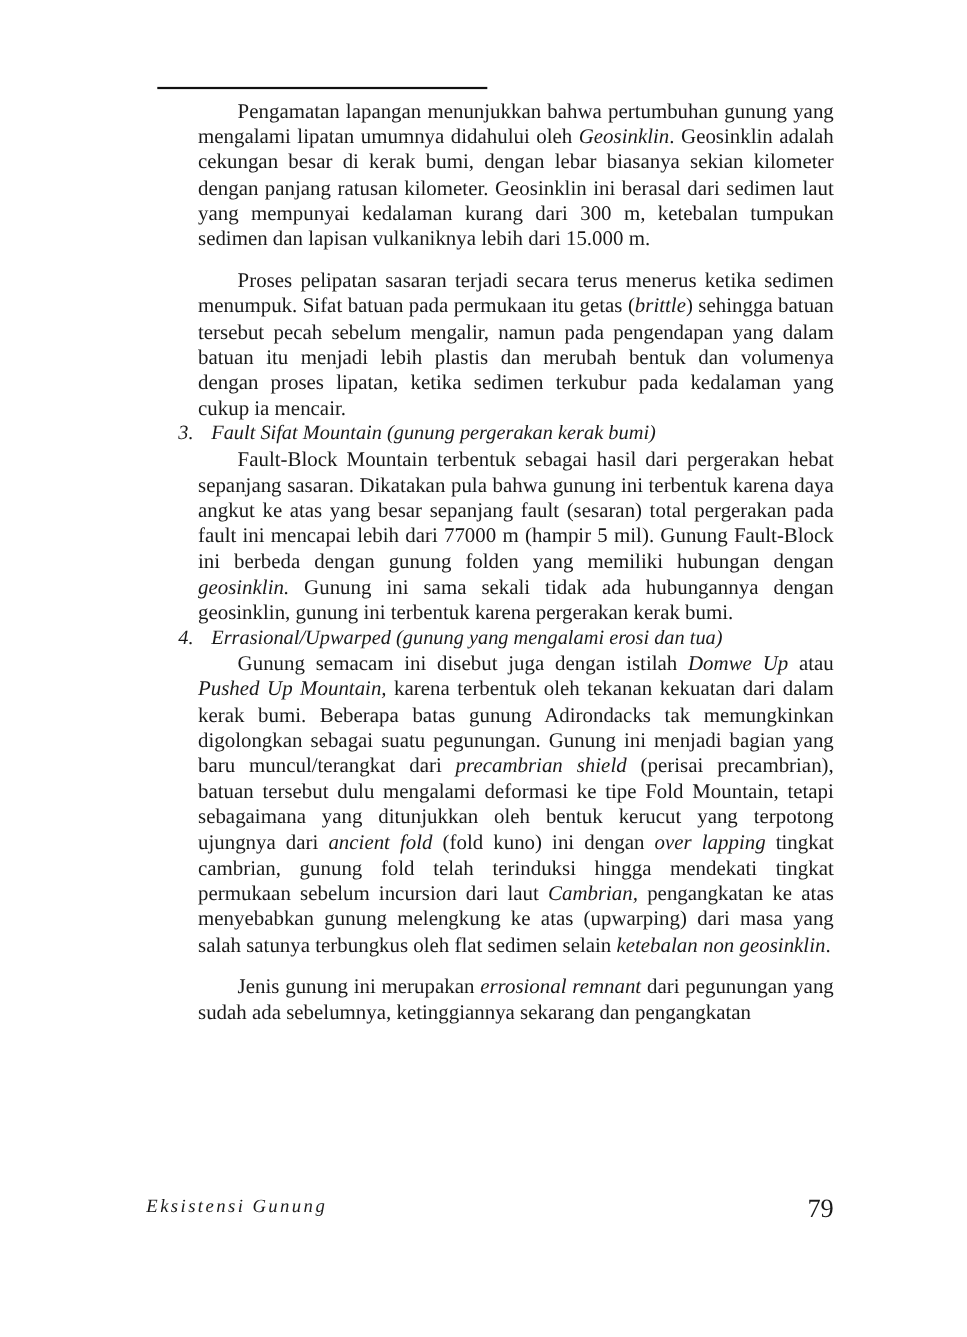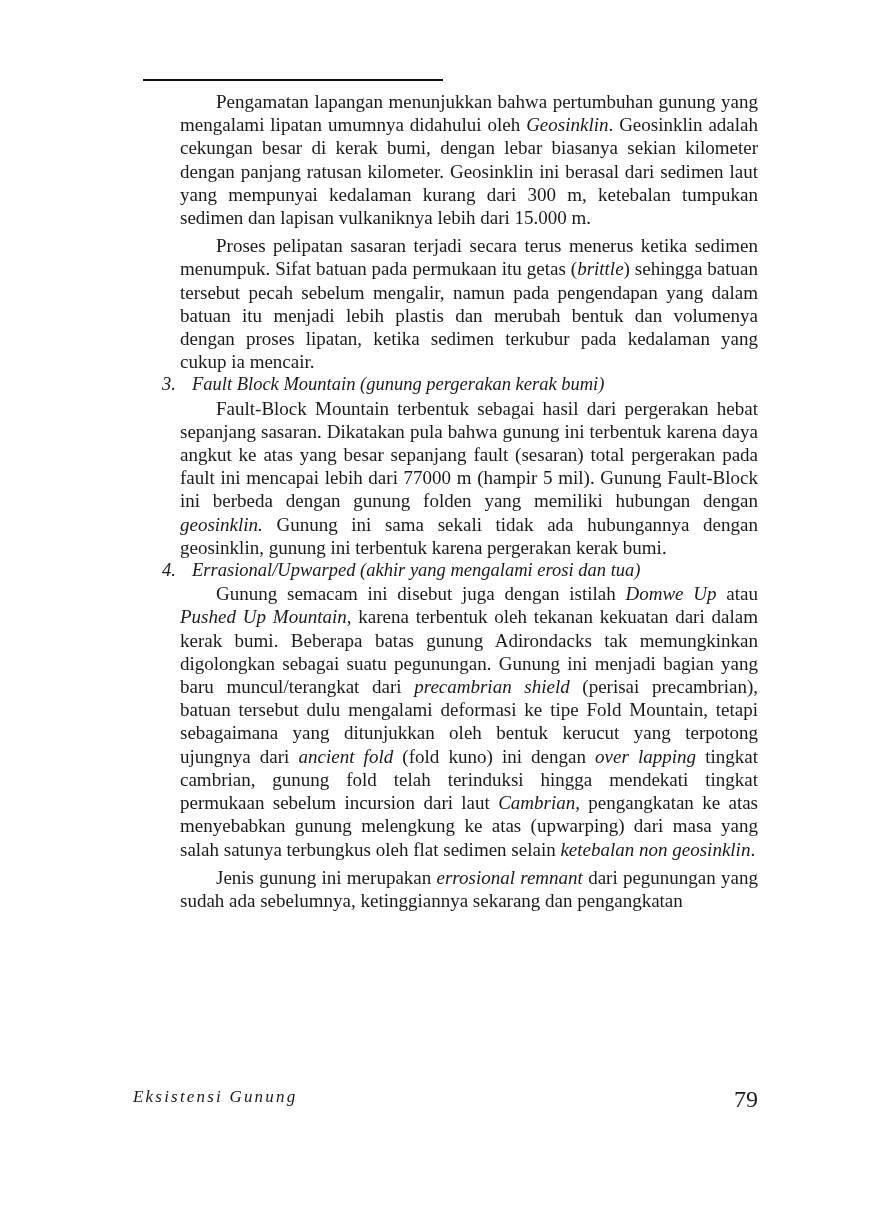--- a/index.html
+++ b/index.html
@@ -2,43 +2,43 @@
 <html><head>
 <meta charset="utf-8">
 <style>
   html, body { margin: 0; padding: 0; background: #ffffff; }
   body { width: 879px; height: 1215px; position: relative; overflow: hidden;
          font-family: "Liberation Serif", "DejaVu Serif", serif; color: #1a1a1a; }
   .rule { position: absolute; left: 143px; top: 79px; width: 300px; height: 2px; background: #111; }
   .content { position: absolute; left: 180px; top: 90px; width: 578px;
              font-size: 19px; line-height: 23.2px; }
   .para { margin: 0; text-align: justify; text-indent: 36px; }
-  .para.gap { margin-top: 5px; }
+  .para.gap { margin-top: 15px; }
   .heading { margin: 0; margin-left: -18px; font-style: italic; font-size: 18.5px; }
   .heading .num { display: inline-block; width: 30px; }
   i { }
   .footer-left { position: absolute; left: 133px; top: 1087px; font-style: italic;
                  font-size: 17px; letter-spacing: 2.2px; text-align: center; }
   .footer-right { position: absolute; right: 121px; top: 1086px; font-size: 24px; }
 </style>
 </head>
 <body>
 
 <div class="rule"></div>
 
 <div class="content">
   <p class="para"><span>Pengamatan lapangan menunjukkan bahwa pertumbuhan gunung yang mengalami lipatan umumnya didahului oleh </span><i>Geosinklin</i><span>. Geosinklin adalah cekungan besar di kerak bumi, dengan lebar biasanya sekian kilometer dengan panjang ratusan kilometer. Geosinklin ini berasal dari sedimen laut yang mempunyai kedalaman kurang dari 300 m, ketebalan tumpukan sedimen dan lapisan vulkaniknya lebih dari 15.000 m.</span></p>
   <p class="para gap"><span>Proses pelipatan sasaran terjadi secara terus menerus ketika sedimen menumpuk. Sifat batuan pada permukaan itu getas (</span><i>brittle</i><span>) sehingga batuan tersebut pecah sebelum mengalir, namun pada pengendapan yang dalam batuan itu menjadi lebih plastis dan merubah bentuk dan volumenya dengan proses lipatan, ketika sedimen terkubur pada kedalaman yang cukup ia mencair.</span></p>
 
   <p class="heading">
-    <span class="num">3.</span><span>Fault Block Mountain (gunung pergerakan kerak bumi)</span>
+    <span class="num">3.</span><span>Fault Sifat Mountain (gunung pergerakan kerak bumi)</span>
   </p>
   <p class="para"><span>Fault-Block Mountain terbentuk sebagai hasil dari pergerakan hebat sepanjang sasaran. Dikatakan pula bahwa gunung ini terbentuk karena daya angkut ke atas yang besar sepanjang fault (sesaran) total pergerakan pada fault ini mencapai lebih dari 77000 m (hampir 5 mil). Gunung Fault-Block ini berbeda dengan gunung folden yang memiliki hubungan dengan </span><i>geosinklin.</i><span> Gunung ini sama sekali tidak ada hubu­ngannya dengan geosinklin, gunung ini terbentuk karena pergerakan kerak bumi.</span></p>
 
   <p class="heading">
-    <span class="num">4.</span><span>Errasional/Upwarped (akhir yang mengalami erosi dan tua)</span>
+    <span class="num">4.</span><span>Errasional/Upwarped (gunung yang mengalami erosi dan tua)</span>
   </p>
   <p class="para"><span>Gunung semacam ini disebut juga dengan istilah </span><i>Domwe Up</i><span> atau </span><i>Pushed Up Mountain,</i><span> karena terbentuk oleh tekanan kekuatan dari dalam kerak bumi. Beberapa batas gunung Adirondacks tak memungkinkan digolongkan sebagai suatu pegunungan. Gunung ini menjadi bagian yang baru muncul/terangkat dari </span><i>precambrian shield</i><span> (perisai precambrian), batuan tersebut dulu mengalami deformasi ke tipe Fold Mountain, tetapi sebagaimana yang ditunjukkan oleh bentuk kerucut yang terpotong ujungnya dari </span><i>ancient fold</i><span> (fold kuno) ini dengan </span><i>over lapping</i><span> tingkat cambrian, gunung fold telah terinduksi hingga mendekati tingkat permukaan sebelum incursion dari laut </span><i>Cambrian,</i><span> pengangkatan ke atas menyebabkan gunung melengkung ke atas (upwarping) dari masa yang salah satunya terbungkus oleh flat sedimen selain </span><i>ketebalan non geosinklin</i><span>.</span></p>
   <p class="para gap"><span>Jenis gunung ini merupakan </span><i>errosional remnant</i><span> dari pegunungan yang sudah ada sebelumnya, ketinggiannya sekarang dan pengangkatan</span></p>
 </div>
 
 <div class="footer-left">Eksistensi Gunung</div>
 <div class="footer-right">79</div>
 
 </body></html>

